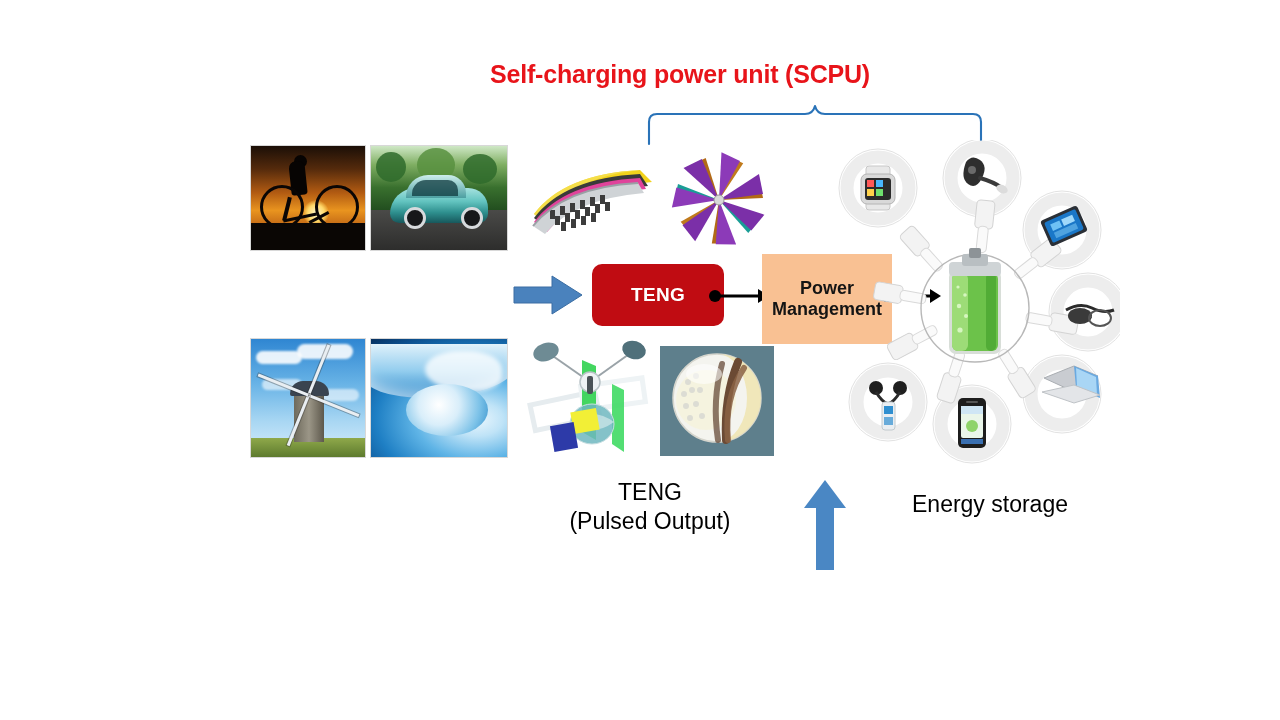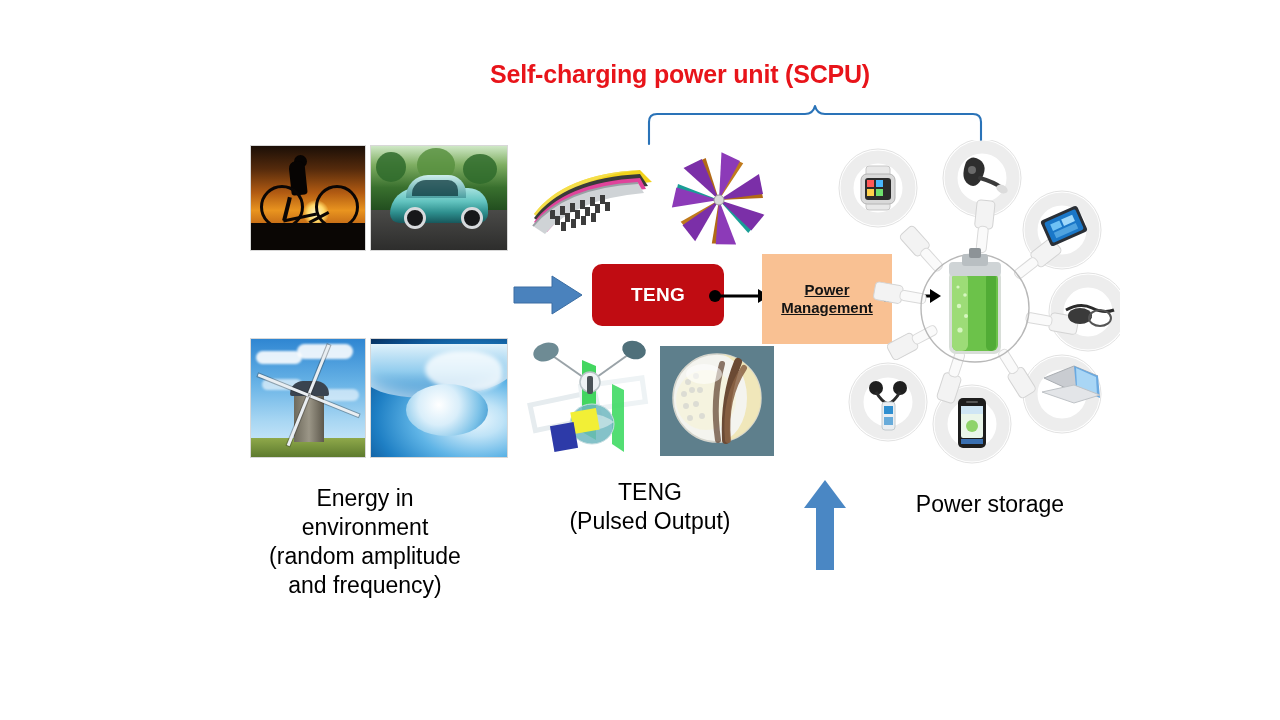--- a/index.html
+++ b/index.html
@@ -95,21 +95,21 @@
   #teng-box{
     left:552px;top:264px;width:132px;height:62px;border-radius:10px;
     background:#c00c12;display:flex;align-items:center;justify-content:center;
     color:#ffffff;font-weight:bold;font-size:19px;letter-spacing:.3px;
   }
 
   
   #pm-box{
     left:722px;top:254px;width:130px;height:90px;background:#f9c193;
     display:flex;align-items:center;justify-content:center;text-align:center;
-    color:#141414;font-weight:bold;font-size:15px;line-height:1.18;text-decoration:underline;
+    color:#141414;font-weight:bold;font-size:18px;line-height:1.18;
   }
 
   
   .conn{height:22px;}
   #conn1{left:668px;top:285px;width:62px;}
   #conn2{left:840px;top:285px;width:62px;}
 
   
   #dev-arch{left:488px;top:160px;width:130px;height:78px;}
   #dev-pinwheel{left:620px;top:152px;width:118px;height:96px;}
@@ -450,21 +450,17 @@
       <rect x="52" y="262" width="13" height="28" rx="3" fill="#e9eef2" stroke="#c2cace"></rect>
       <rect x="54" y="266" width="9" height="8" fill="#2f8fd0"></rect>
       <rect x="54" y="277" width="9" height="8" fill="#2f8fd0" opacity=".7"></rect>
     </g>
   </svg>
 
   <svg class="abs" id="up-arrow" viewBox="0 0 46 94">
     <path d="M23 2 L44 30 L32 30 L32 92 L14 92 L14 30 L2 30 Z" fill="#4a87c4"></path>
   </svg>
 
-  <div class="abs cap" id="cap-left" style="white-space:pre-line;">Energy in
-environment
-(random amplitude
-and frequency)</div>
   <div class="abs cap" id="cap-mid" style="white-space:pre-line;">TENG
 (Pulsed Output)</div>
-  <div class="abs cap" id="cap-right" style="white-space:pre-line;">Power storage</div>
+  <div class="abs cap" id="cap-right" style="white-space:pre-line;">Energy storage</div>
 
 </div>
 
 </body></html>

